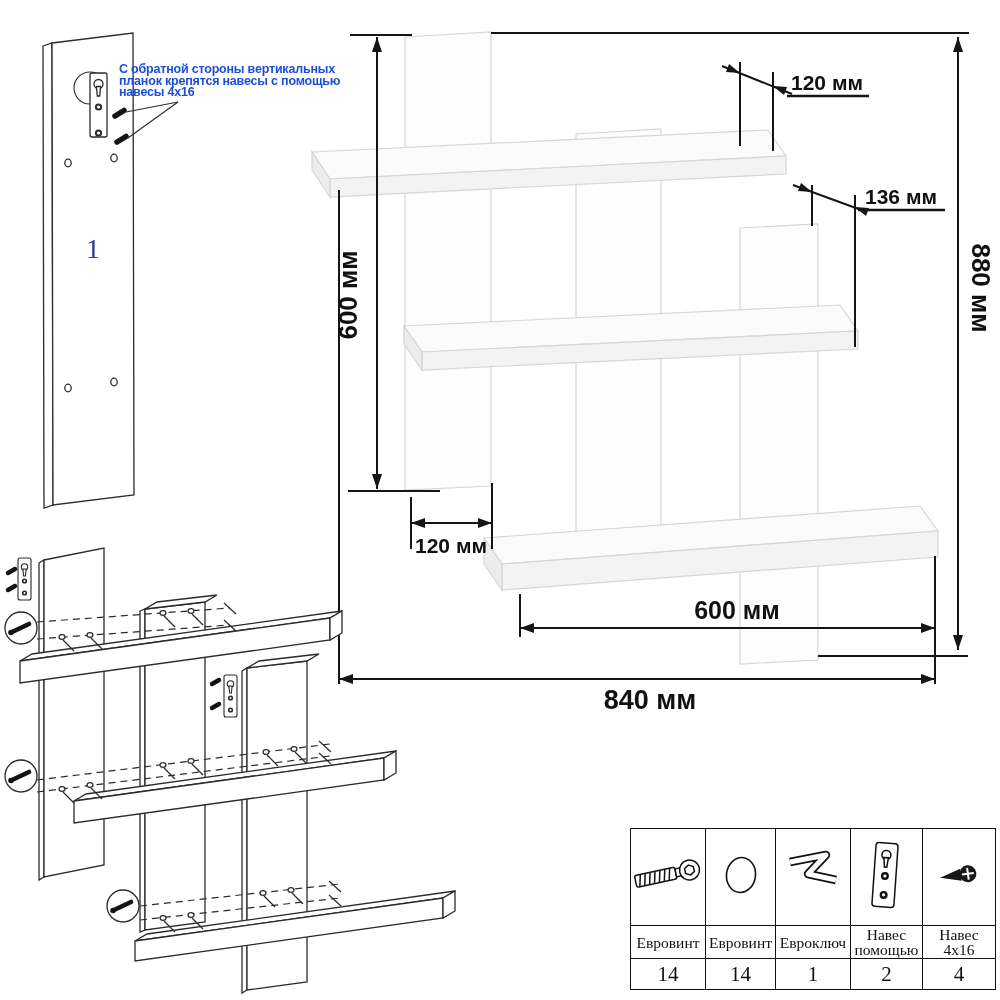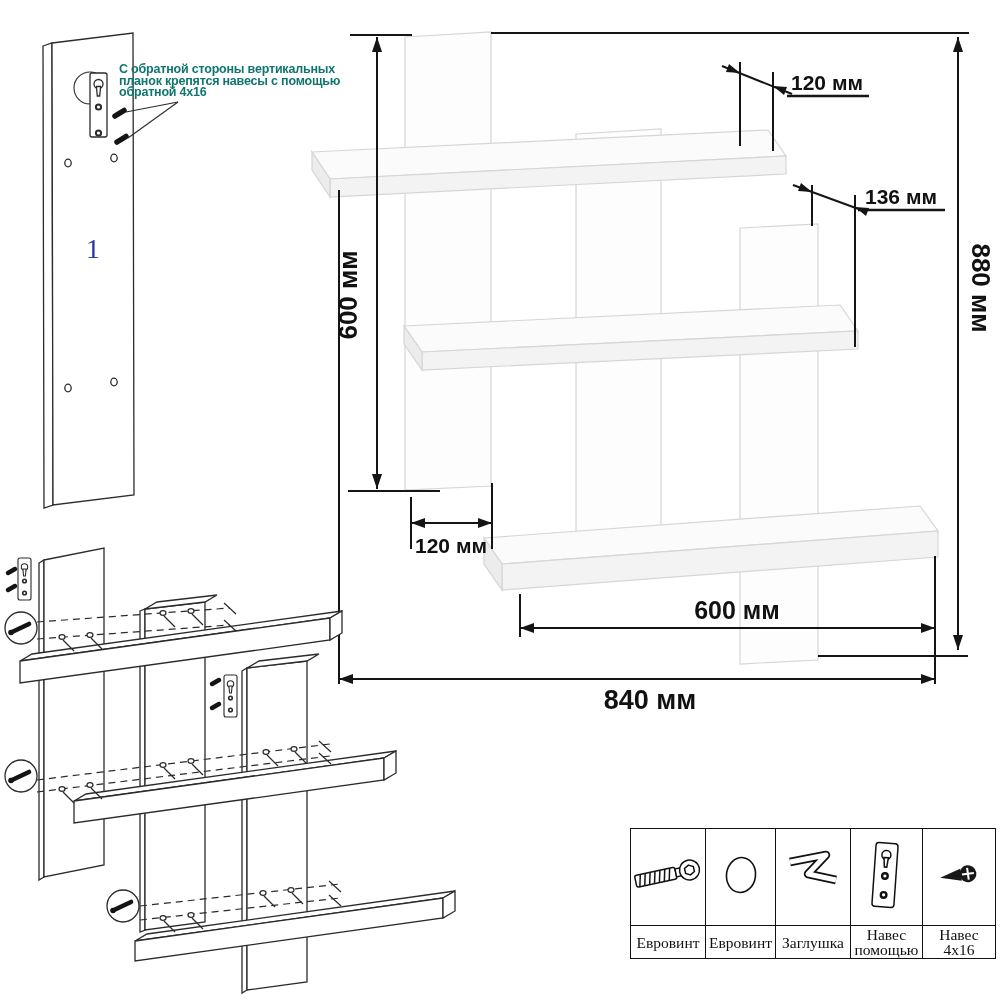--- a/index.html
+++ b/index.html
@@ -3,21 +3,21 @@
 <meta charset="utf-8">
 <style>
   html,body{margin:0;padding:0;background:#fff;}
   .canvas{
     position:relative;width:1000px;height:1000px;background:#fff;
     font-family:"Liberation Sans",sans-serif;overflow:hidden;
   }
   .drawing-svg{position:absolute;left:0;top:0;}
   .annotation{
     position:absolute;left:119px;top:64px;width:260px;
-    font-weight:bold;font-size:12.5px;line-height:11.5px;color:#0f766e;
+    font-weight:bold;font-size:12.5px;line-height:11.5px;color:#1d4ed8;
     letter-spacing:-0.2px;
   }
   .dim-label{font-weight:bold;fill:#111;}
   .parts-table{
     position:absolute;left:630px;top:828px;width:365px;
     border-collapse:collapse;table-layout:fixed;background:#fff;
     font-family:"Liberation Serif",serif;color:#111;
   }
   .parts-table td{border:1.6px solid #111;text-align:center;vertical-align:middle;padding:0;}
   .parts-table .icon-cell{height:95px;}
@@ -240,21 +240,21 @@
       <circle cx="123" cy="906" r="16" fill="#fff"></circle>
       <circle cx="113" cy="910.5" r="2.8" fill="#141414" stroke="none"></circle>
       <line x1="114" y1="910" x2="131" y2="902" stroke="#141414" stroke-width="4.6" stroke-linecap="round"></line>
     </g>
   </g>
 </svg>
 
 <div class="annotation">
   <div>С обратной стороны вертикальных</div>
   <div>планок крепятся навесы с помощью</div>
-  <div>обратной 4x16</div>
+  <div>навесы 4x16</div>
 </div>
 
 <table class="parts-table">
   <colgroup>
     <col style="width:75px">
         <col style="width:70px">
         <col style="width:75px">
     <col style="width:72px">
         <col style="width:73px">
   </colgroup>
@@ -306,20 +306,27 @@
           <circle cx="44" cy="46" r="8.5" fill="#181818"></circle>
           <line x1="38" y1="46" x2="50" y2="46" stroke="#fff" stroke-width="2"></line>
           <line x1="44" y1="40" x2="44" y2="52" stroke="#fff" stroke-width="2"></line>
         </g>
       </svg>
     </td>
   </tr>
   <tr>
     <td class="name-cell">Евровинт</td>
     <td class="name-cell">Евровинт</td>
-    <td class="name-cell">Заглушка</td>
+    <td class="name-cell">Евроключ</td>
     <td class="name-cell">Навес помощью</td>
     <td class="name-cell">Навес 4x16</td>
   </tr>
+  <tr>
+    <td class="qty-cell">14</td>
+    <td class="qty-cell">14</td>
+    <td class="qty-cell">1</td>
+    <td class="qty-cell">2</td>
+    <td class="qty-cell">4</td>
+  </tr>
 </tbody>
     </table>
 
 </div>
 
 </body></html>

